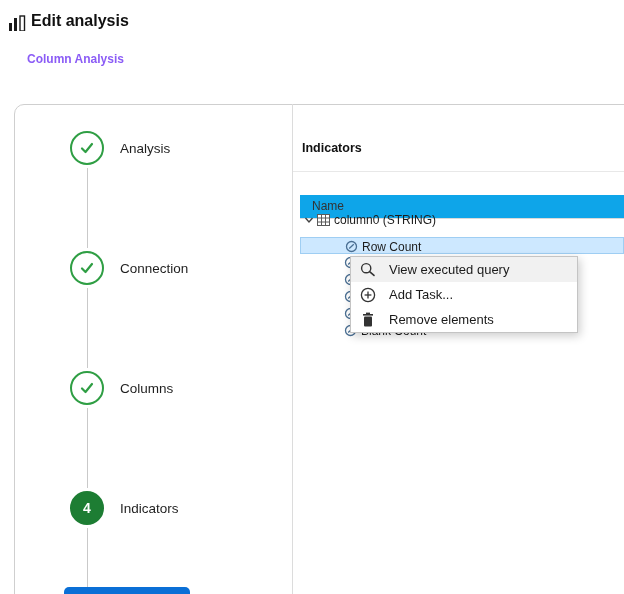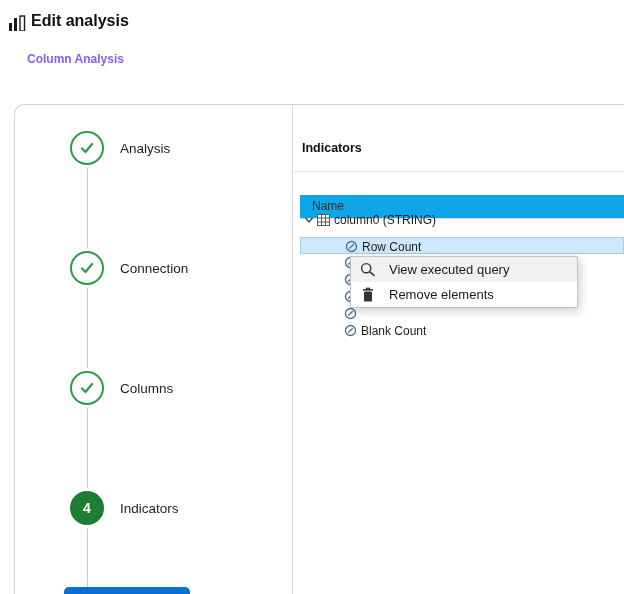--- a/index.html
+++ b/index.html
@@ -195,20 +195,30 @@
         <svg width="18" height="18" viewBox="0 0 18 18">
             <circle cx="7.2" cy="7.2" r="4.6" fill="none" stroke="#333" stroke-width="1.4"></circle>
             <line x1="10.6" y1="10.6" x2="15" y2="14.4" stroke="#333" stroke-width="1.6" stroke-linecap="round"></line>
           </svg>
       </span>
       <span>View executed query</span>
     </div>
     <div class="menu-item">
       <span class="menu-icon">
         <svg width="18" height="18" viewBox="0 0 18 18">
+            <circle cx="9" cy="9" r="6.6" fill="none" stroke="#333" stroke-width="1.3"></circle>
+            <line x1="9" y1="5.6" x2="9" y2="12.4" stroke="#333" stroke-width="1.3"></line>
+            <line x1="5.6" y1="9" x2="12.4" y2="9" stroke="#333" stroke-width="1.3"></line>
+          </svg>
+      </span>
+      <span>Add Task...</span>
+    </div>
+    <div class="menu-item">
+      <span class="menu-icon">
+        <svg width="18" height="18" viewBox="0 0 18 18">
           <rect x="5" y="5.5" width="8" height="10" rx="1" fill="#333"></rect>
           <rect x="4" y="3" width="10" height="1.6" fill="#333"></rect>
           <rect x="7" y="1.6" width="4" height="1.6" fill="#333"></rect>
         </svg>
       </span>
       <span>Remove elements</span>
     </div>
   </div>
 
   <div class="bottom-bar"></div>

